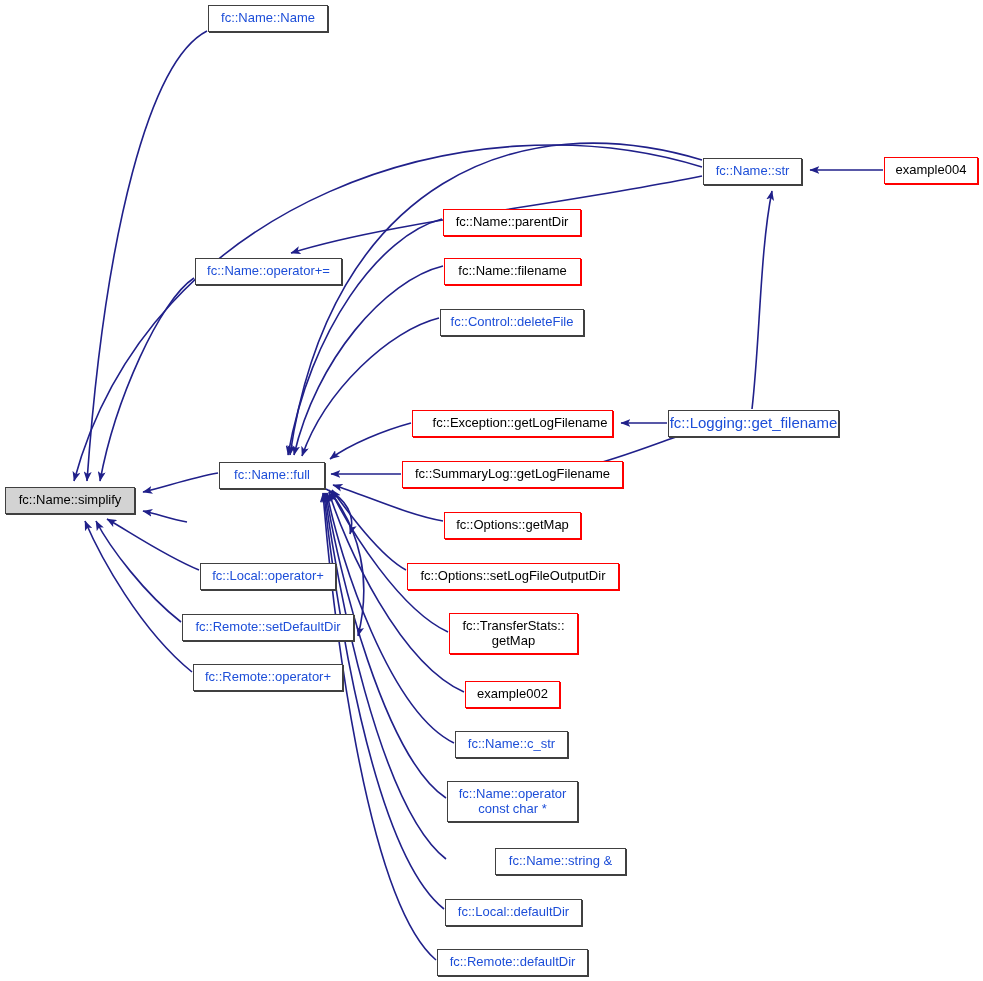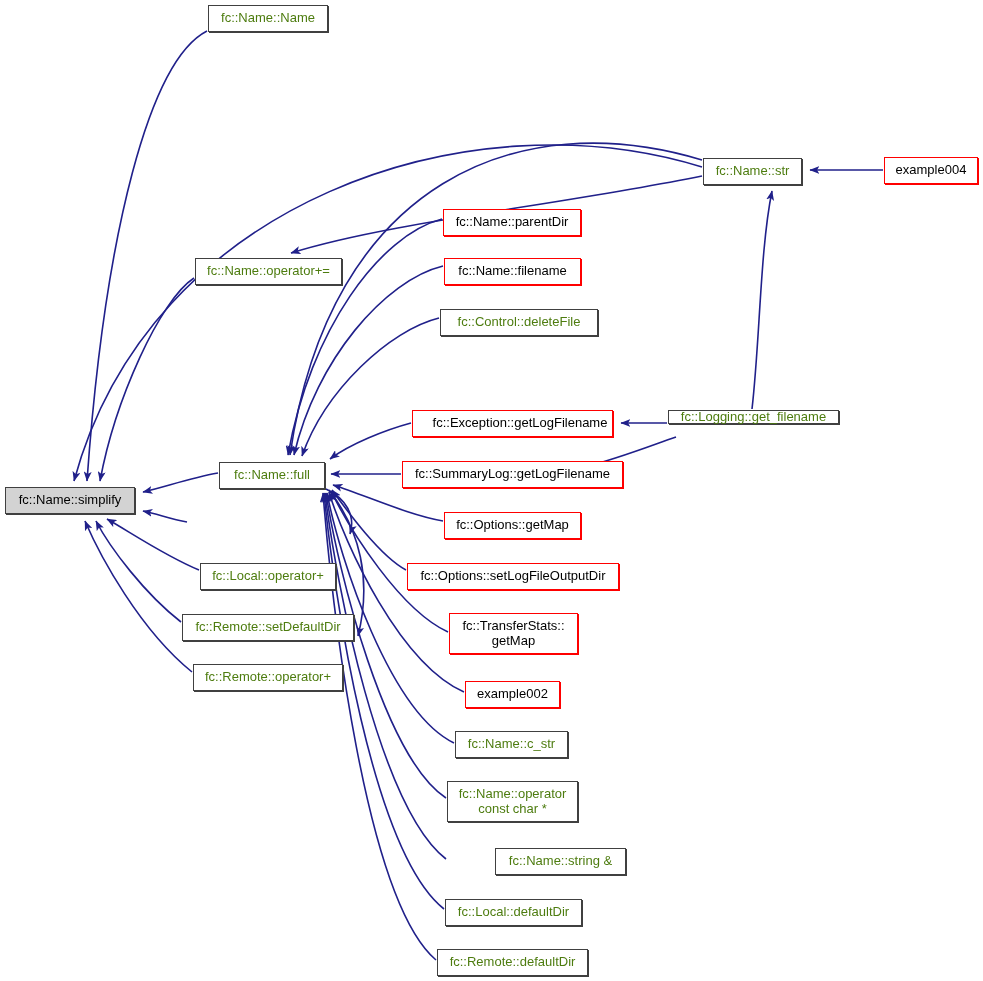--- a/index.html
+++ b/index.html
@@ -2,21 +2,21 @@
 <html><head>
 <meta charset="utf-8">
 <style>
   html,body{margin:0;padding:0;background:#ffffff;}
   body{font-family:"Liberation Sans",sans-serif;}
   #canvas{position:relative;width:983px;height:981px;background:#fff;overflow:hidden;}
   #graph-svg{position:absolute;left:0;top:0;width:983px;height:981px;}
   .node{position:absolute;box-sizing:border-box;display:flex;align-items:center;justify-content:center;
         text-align:center;background:#ffffff;line-height:1.12;}
   .node .lbl{display:block;white-space:pre-line;}
-  .n-black{border:1px solid #404040;box-shadow:1px 1px 0 0 #404040;color:#4d7c0f;}
+  .n-black{border:1px solid #404040;box-shadow:1px 1px 0 0 #404040;color:#1d4ed8;}
   .n-red{border:1px solid #ff0000;box-shadow:1px 1px 0 0 #ff0000;color:#000;}
   .n-cur{background:#d3d3d3;border:1px solid #404040;box-shadow:1px 1px 0 0 #404040;color:#000;}
 </style>
 </head>
 <body>
 
 <div id="canvas">
 
   <svg id="graph-svg" viewBox="0 0 983 981" xmlns="http://www.w3.org/2000/svg">
     <defs>
@@ -109,27 +109,27 @@
     </div>
   <div class="node n-red" style="left: 884px; top: 157px; width: 94px; height: 27px; font-size: 13px;">
       <span class="lbl">example004</span>
     </div>
   <div class="node n-red" style="left: 443px; top: 209px; width: 138px; height: 27px; font-size: 13px;">
       <span class="lbl">fc::Name::parentDir</span>
     </div>
   <div class="node n-red" style="left: 444px; top: 258px; width: 137px; height: 27px; font-size: 13px;">
       <span class="lbl">fc::Name::filename</span>
     </div>
-  <div class="node n-black" style="left: 440px; top: 309px; width: 158px; height: 27px; font-size: 13px;">
+  <div class="node n-black" style="left: 440px; top: 309px; width: 144px; height: 27px; font-size: 13px;">
       <span class="lbl">fc::Control::deleteFile</span>
     </div>
   <div class="node n-red" style="left: 412px; top: 410px; width: 201px; height: 27px; font-size: 13px; padding-left: 15px;">
       <span class="lbl">fc::Exception::getLogFilename</span>
     </div>
-  <div class="node n-black" style="left: 668px; top: 410px; width: 171px; height: 14px; font-size: 13px; text-align: center;">
+  <div class="node n-black" style="left: 668px; top: 410px; width: 171px; height: 27px; font-size: 15px; text-align: center;">
       <span class="lbl">fc::Logging::get_filename</span>
     </div>
   <div class="node n-red" style="left: 402px; top: 461px; width: 221px; height: 27px; font-size: 13px;">
       <span class="lbl">fc::SummaryLog::getLogFilename</span>
     </div>
   <div class="node n-red" style="left: 444px; top: 512px; width: 137px; height: 27px; font-size: 13px;">
       <span class="lbl">fc::Options::getMap</span>
     </div>
   <div class="node n-red" style="left: 407px; top: 563px; width: 212px; height: 27px; font-size: 13px;">
       <span class="lbl">fc::Options::setLogFileOutputDir</span>

